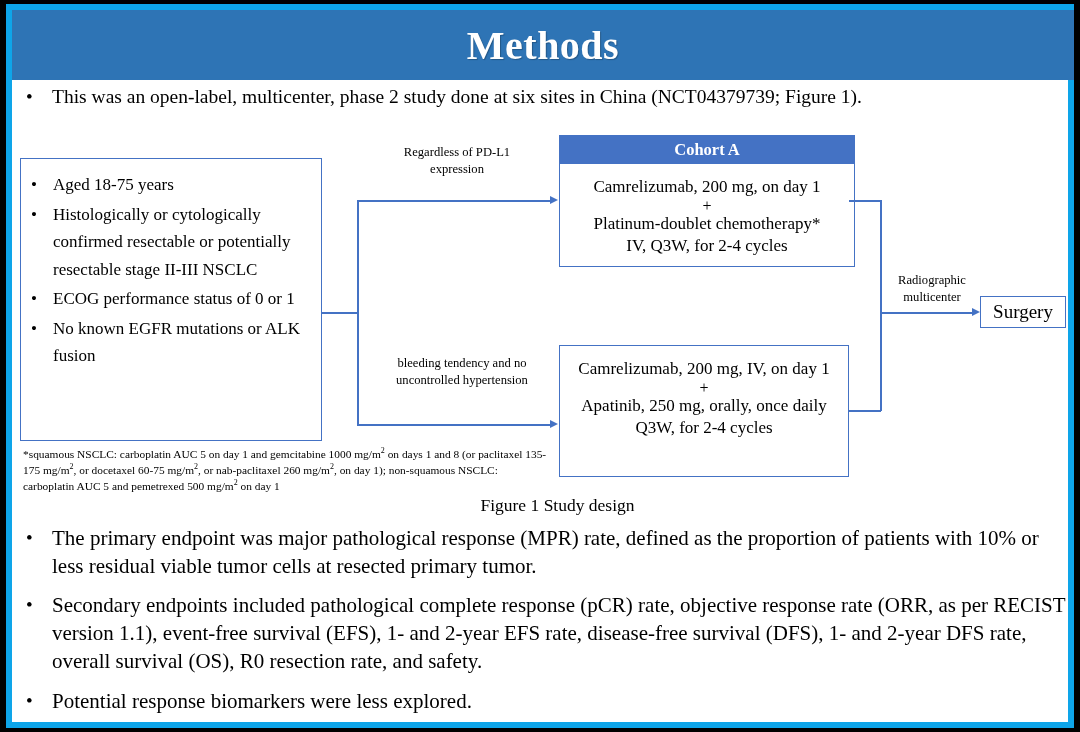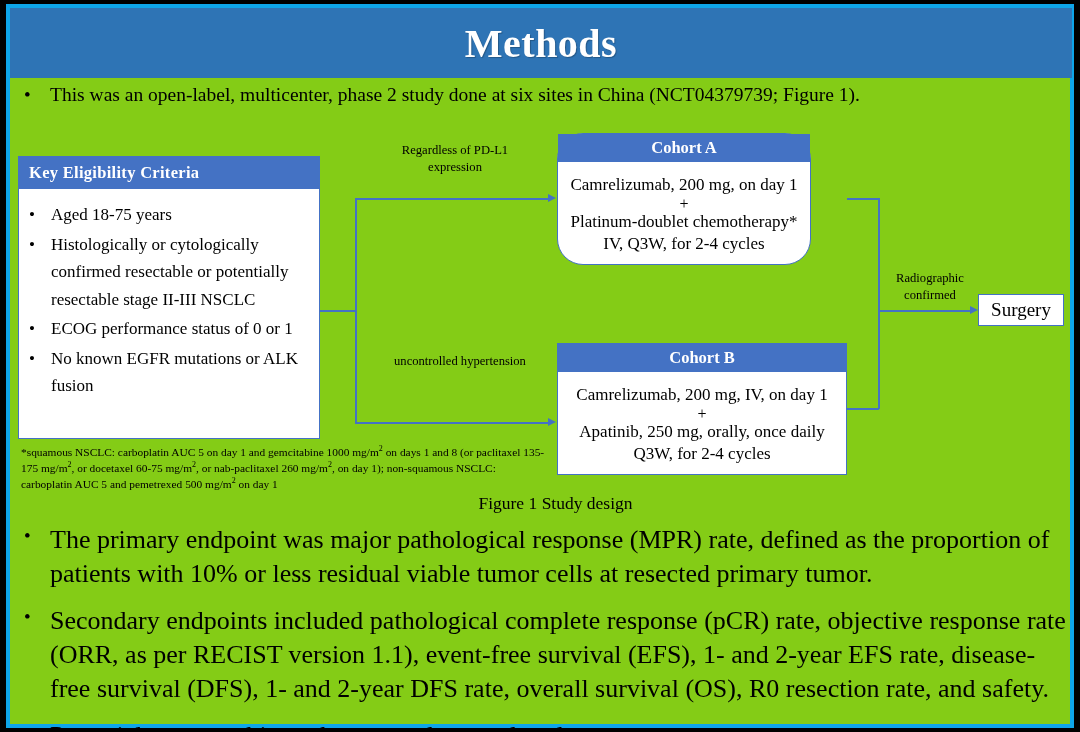--- a/index.html
+++ b/index.html
@@ -16,22 +16,22 @@
     width: 1080px;
     height: 732px;
     background: #000000;
   }
 
   
   #frame {
     position: absolute;
     left: 6px; top: 4px;
     width: 1068px; height: 724px;
-    border: 4px solid #0ea5e9;
-    background: #84cc16;
+    border: 6px solid #0ea5e9;
+    background: #ffffff;
   }
 
   
   #title-bar {
     position: absolute;
     left: 0px; top: 0px;
     width: 1062px; height: 70px;
     background: #2E74B5;
     display: flex;
     align-items: center;
@@ -53,21 +53,21 @@
   .bullet-dot {
     flex: 0 0 auto;
     width: 26px;
     text-align: left;
     font-size: 19px;
     line-height: 1.32;
     color: #000;
   }
   .bullet-body {
     flex: 1 1 auto;
-    font-size: 26px;
+    font-size: 21px;
     line-height: 1.32;
     color: #000;
   }
 
   #lead-bullet {
     position: absolute;
     left: 14px; top: 74px;
     width: 1040px;
   }
   #lead-bullet .bullet-body { font-size: 19.5px; }
@@ -118,21 +118,21 @@
     width: 528px;
     font-size: 11.4px;
     line-height: 1.34;
     color: #000;
   }
   #footnote sup { font-size: 8px; vertical-align: super; }
 
   
   #cohort-a {
     left: 547px; top: 15px;
-    width: 254px; height: 132px; border-radius: 26px;
+    width: 296px; height: 132px;
   }
   #cohort-b {
     left: 547px; top: 225px;
     width: 290px; height: 132px;
   }
   .cohort .fbox-header {
     height: 28px;
     line-height: 28px;
     font-size: 16.5px;
   }
@@ -207,21 +207,20 @@
     <div id="lead-bullet">
       <div class="bullet-row">
         <span class="bullet-dot">•</span>
         <span class="bullet-body">This was an open-label, multicenter, phase 2 study done at six sites in China (NCT04379739; Figure 1).</span>
       </div>
     </div>
 
     <div id="figure">
 
       <div class="fbox" id="elig-box">
-        <div class="fbox-header">Key  Eligibility Criteria</div>
         <div id="elig-list">
           <div class="bullet-row">
             <span class="bullet-dot">•</span>
             <span class="bullet-body">Aged 18-75 years</span>
           </div>
           <div class="bullet-row">
             <span class="bullet-dot">•</span>
             <span class="bullet-body">Histologically or cytologically confirmed resectable or potentially resectable stage II-III  NSCLC</span>
           </div>
           <div class="bullet-row">
@@ -244,52 +243,52 @@
       <div class="arrow-r" style="left:538px; top:76px;"></div>
 
       <div class="ln ln-h" style="left:345px; top:304px; width:194px;"></div>
       <div class="arrow-r" style="left:538px; top:300px;"></div>
 
       <div class="conn-label" style="left:355px; top:24px; width:180px;">
         <div>Regardless  of PD-L1</div>
         <div>expression</div>
       </div>
       <div class="conn-label" style="left:355px; top:235px; width:190px;">
+        <div>bleeding tendency and no</div>
         <div>uncontrolled  hypertension</div>
       </div>
 
       <div class="fbox cohort" id="cohort-a">
         <div class="fbox-header">Cohort A</div>
         <div class="cohort-body">
           <div>Camrelizumab, 200 mg, on day 1</div>
           <div class="plus">+</div>
           <div>Platinum-doublet chemotherapy*</div>
           <div>IV, Q3W, for 2-4 cycles</div>
         </div>
       </div>
 
       <div class="fbox cohort" id="cohort-b">
-        <div class="fbox-header">Cohort B</div>
         <div class="cohort-body">
           <div>Camrelizumab, 200 mg, IV, on day 1</div>
           <div class="plus">+</div>
           <div>Apatinib, 250 mg, orally, once daily</div>
           <div>Q3W, for 2-4 cycles</div>
         </div>
       </div>
 
       <div class="ln ln-h" style="left:837px; top:80px; width:32px;"></div>
       <div class="ln ln-h" style="left:837px; top:290px; width:32px;"></div>
       <div class="ln ln-v" style="left:868px; top:80px; height:211px;"></div>
       <div class="ln ln-h" style="left:868px; top:192px; width:95px;"></div>
       <div class="arrow-r" style="left:960px; top:188px;"></div>
 
       <div class="conn-label" style="left:872px; top:152px; width:96px;">
         <div>Radiographic</div>
-        <div>confirmed</div>
+        <div>multicenter</div>
       </div>
 
       <div class="fbox" id="surgery-box">
         <span>Surgery</span>
       </div>
     </div>
 
     <div id="fig-caption">Figure 1 Study design</div>
 
     <div id="lower-bullets">

